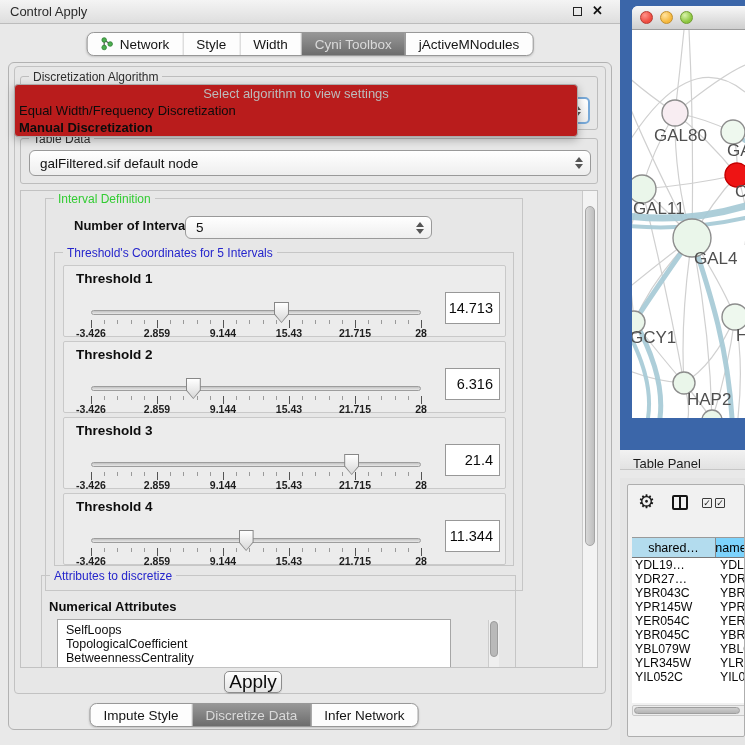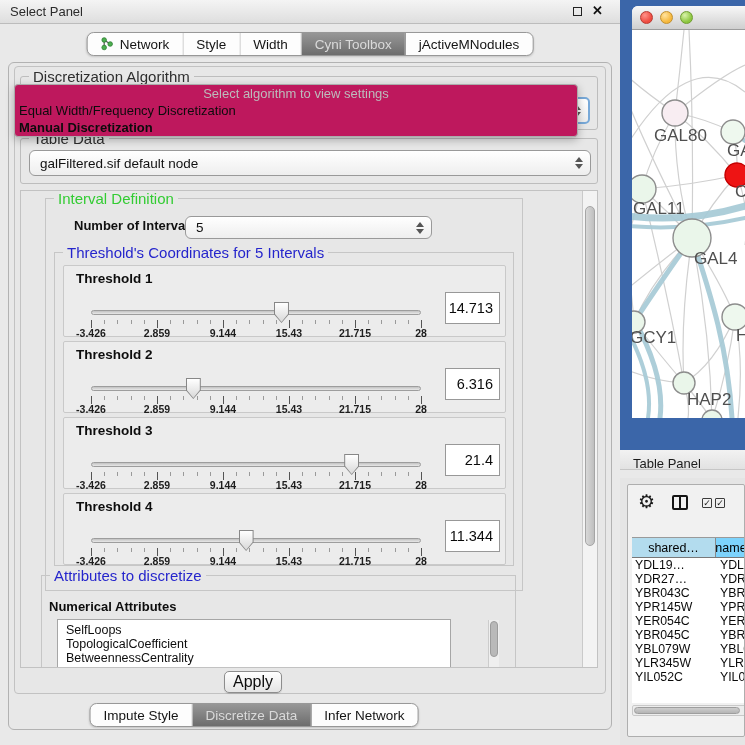--- a/index.html
+++ b/index.html
@@ -18,27 +18,27 @@
 .bottomtabs{position:absolute;left:254px;top:703px;transform:translateX(-50%);height:24px;display:flex;background:#fdfdfd;border:1px solid #989898;border-radius:7px;overflow:hidden;box-shadow:0 1px 2px rgba(0,0,0,.15);z-index:6}
 .tab{display:flex;align-items:center;padding:0 13px;font-size:13.5px;color:#141414;border-right:1px solid #cfcfcf;white-space:nowrap;cursor:default}
 .tab:last-child{border-right:none}
 .tab.selected{background:linear-gradient(#979797,#6d6d6d);color:#dadada;border-right-color:#6d6d6d}
 .nicon{margin-right:6px;display:inline-flex}
 
 
 .outerpanel{position:absolute;left:8px;top:62px;width:604px;height:668px;border:1px solid #b2b2b2;border-radius:6px;background:#e8e8e8}
 .innerpanel{position:absolute;left:14px;top:66px;width:592px;height:628px;border:1px solid #c2c2c2;border-radius:4px;background:#e7e7e7}
 .group{position:absolute;border:1px solid #bdbdbd;border-radius:3px}
-.group-label{position:absolute;top:-7px;left:8px;background:#e7e7e7;padding:0 4px;font-size:15px;color:#2e2e2e;line-height:14px;white-space:nowrap}
+.group-label{position:absolute;top:-7px;left:8px;background:#e7e7e7;padding:0 4px;font-size:12px;color:#2e2e2e;line-height:14px;white-space:nowrap}
 .group-label.green{color:#33cc33}
 .group-label.blue{color:#2525cc}
 
 .algo{left:20px;top:76px;width:578px;height:54px}
 .focus-combo{position:absolute;left:28px;top:97px;width:562px;height:27px;background:linear-gradient(#fff,#ededed);border:2px solid #78a9d8;border-radius:5px;z-index:3}
-.popup{position:absolute;left:14px;top:84px;width:564px;height:53px;background:#be185d;border:1px solid #ababab;border-radius:4px;box-shadow:0 3px 9px rgba(0,0,0,.28);z-index:10;overflow:hidden}
+.popup{position:absolute;left:14px;top:84px;width:564px;height:53px;background:#b91c1c;border:1px solid #ababab;border-radius:4px;box-shadow:0 3px 9px rgba(0,0,0,.28);z-index:10;overflow:hidden}
 .popup-hint{text-align:center;color:#bcbcbc;font-size:13px;height:17px;line-height:18px}
 .popup-opt{font-size:13px;color:#0c0c0c;height:17px;line-height:17px;padding-left:4px}
 .popup-opt.bold{font-weight:bold}
 
 .tdata{left:20px;top:138px;width:578px;height:46px}
 .combo{background:linear-gradient(#ffffff,#eeeeee);border:1px solid #999;border-radius:6px;font-size:13.5px;color:#111;display:flex;align-items:center;padding-left:10px;position:absolute}
 .spin{position:absolute;right:7px;top:50%;transform:translateY(-50%);display:flex;flex-direction:column;gap:2px}
 .arrow-up{width:0;height:0;border-left:4px solid transparent;border-right:4px solid transparent;border-bottom:5px solid #555}
 .arrow-down{width:0;height:0;border-left:4px solid transparent;border-right:4px solid transparent;border-top:5px solid #555}
 .tdata-combo{left:8px;top:11px;width:562px;height:26px}
@@ -62,21 +62,21 @@
 .scale-lab{position:absolute;top:61px;width:40px;text-align:center;font-size:10.5px;font-weight:bold;color:#1d1d1d}
 .thr-value{position:absolute;left:381px;top:26px;width:55px;height:32px;background:#fff;border:1px solid #989898;font-size:14.5px;color:#0a0a0a;text-align:right;line-height:30px;padding-right:6px}
 
 .attrgroup{position:absolute;left:20px;top:384px;width:475px;height:94px;border:1px solid #c6c6c6;border-bottom:none}
 .attr-sub{position:absolute;left:7px;top:23px;font-size:13px;font-weight:bold;color:#0d0d0d}
 .attr-list{position:absolute;left:15px;top:43px;width:394px;height:49px;background:#fff;border:1px solid #a6a6a6;overflow:hidden;padding:3px 0 0 8px}
 .attr-item{font-size:12.5px;color:#0d0d0d;height:14px;line-height:14px}
 .attr-vscroll{position:absolute;right:16px;top:44px;width:11px;height:47px;background:#efefef;border-left:1px solid #ccc}
 .attr-vthumb{position:absolute;left:1px;top:1px;width:8px;height:36px;background:#b9b9b9;border:1px solid #9c9c9c;border-radius:4px}
 
-.applybtn{position:absolute;left:224px;top:671px;width:58px;height:22px;border:1px solid #8d8d8d;border-radius:5px;background:linear-gradient(#ffffff,#e4e4e4);font-size:16px;color:#0c0c0c;text-align:center;line-height:20px;box-shadow:0 1px 1px rgba(0,0,0,.12);z-index:4}
+.applybtn{position:absolute;left:224px;top:671px;width:58px;height:22px;border:1px solid #8d8d8d;border-radius:5px;background:linear-gradient(#ffffff,#e4e4e4);font-size:19px;color:#0c0c0c;text-align:center;line-height:20px;box-shadow:0 1px 1px rgba(0,0,0,.12);z-index:4}
 
 
 .bluepane{position:absolute;left:620px;top:0;width:125px;height:450px;background:#3b66a9}
 .macwin{position:absolute;left:632px;top:6px;width:113px;height:412px;background:#fff;border-radius:6px 0 0 0;overflow:hidden}
 .mactitle{position:absolute;left:0;top:0;width:100%;height:24px;background:linear-gradient(#f8f8f8,#cfcfcf);border-bottom:1px solid #9c9c9c}
 .light{position:absolute;top:5px;width:13px;height:13px;border-radius:50%}
 .light.red{left:8px;background:radial-gradient(circle at 35% 30%,#ff9289,#ee4b40 65%);border:1px solid #b73a31}
 .light.yellow{left:28px;background:radial-gradient(circle at 35% 30%,#ffe3a0,#f5b73c 65%);border:1px solid #c08f2e}
 .light.green{left:48px;background:radial-gradient(circle at 35% 30%,#d9f3ab,#8cc63f 65%);border:1px solid #6f9c31}
 .netcanvas{position:absolute;left:0;top:24px;width:113px;height:388px;background:#fff;overflow:hidden}
@@ -101,21 +101,21 @@
 .tp-cell.c2{flex:1;padding-left:4px}
 .tp-hscroll{position:absolute;left:4px;top:220px;width:114px;height:11px;background:#ededed;border:1px solid #c9c9c9;border-radius:2px}
 .tp-hthumb{position:absolute;left:1px;top:1px;width:106px;height:7px;background:linear-gradient(#cdcdcd,#b5b5b5);border:1px solid #9e9e9e;border-radius:4px}
 </style>
 </head>
 <body>
 
 <div id="app">
 
   <div class="titlebar">
-    <span class="tb-title">Select Panel</span>
+    <span class="tb-title">Control Apply</span>
     <span class="float-ico"></span>
     <span class="close-ico">✕</span>
   </div>
 
   <div class="tabbar" id="topTabs">
       <div class="tab">
         <span class="nicon">
           <svg width="13" height="14" viewBox="0 0 13 14">
             <line x1="3.5" y1="3" x2="3.5" y2="10.5" stroke="#555" stroke-width="1.2"></line>
             <line x1="3.5" y1="3" x2="9.5" y2="7" stroke="#555" stroke-width="1.2"></line>

